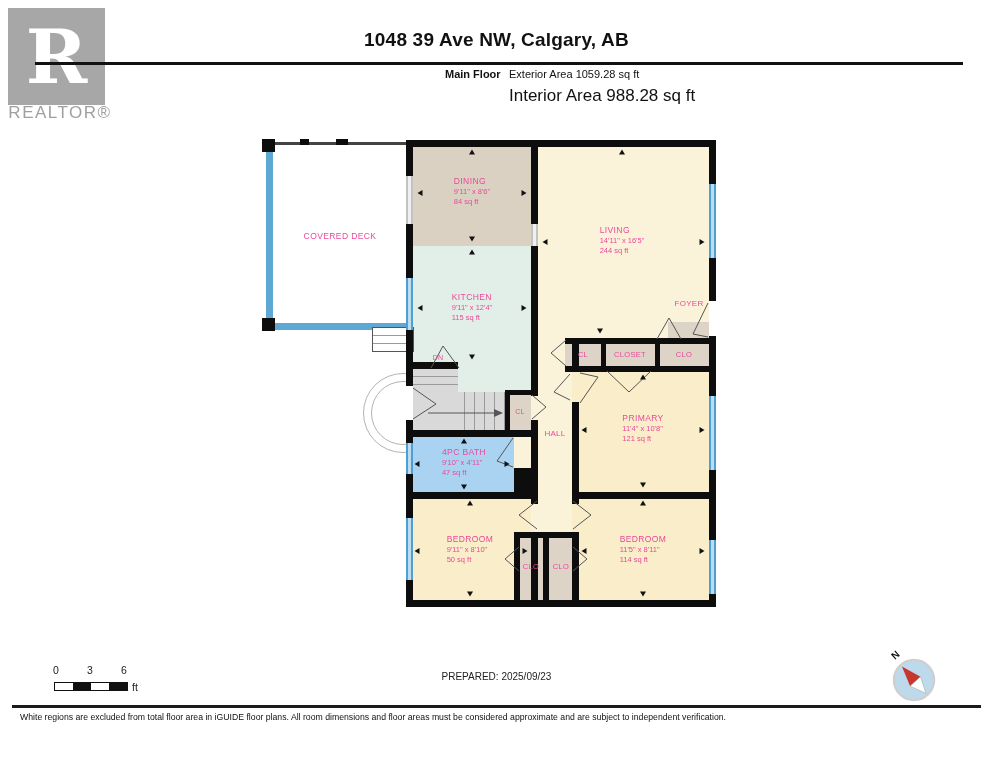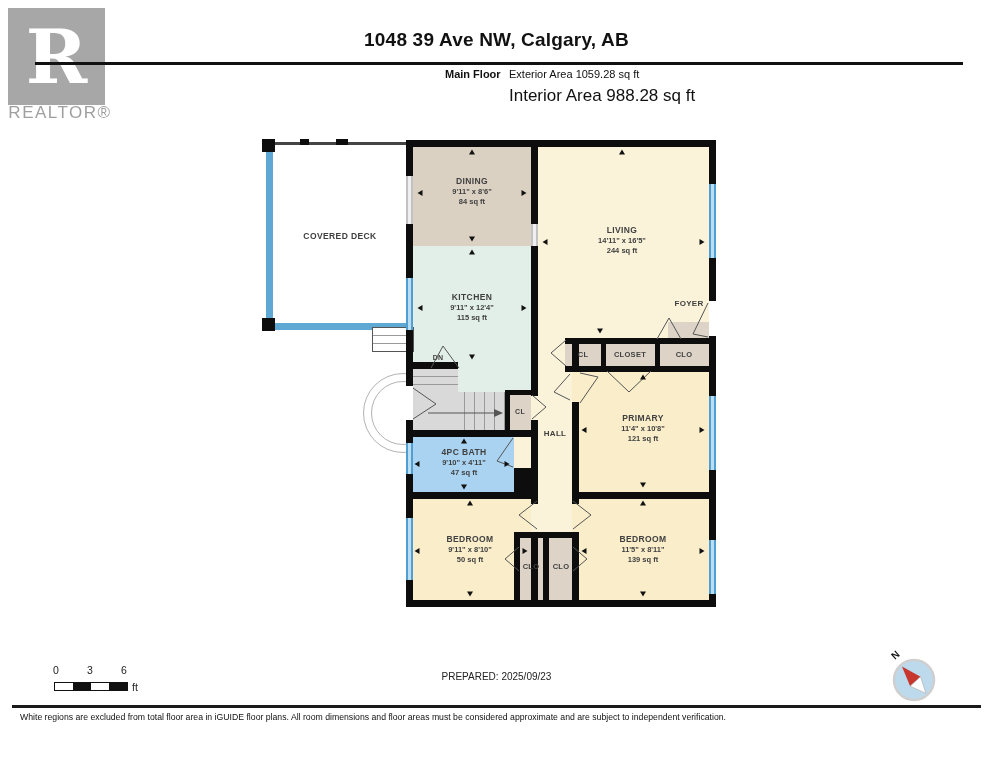--- a/index.html
+++ b/index.html
@@ -1,20 +1,20 @@
 <!DOCTYPE html>
 <html><head>
 <meta charset="utf-8">
 <style>
   html,body{margin:0;padding:0;}
   body{width:993px;height:768px;background:#fff;font-family:"Liberation Sans",sans-serif;position:relative;overflow:hidden;color:#111;}
   .abs{position:absolute;}
   .wall{position:absolute;background:#0d0d0d;z-index:3;}
   .fill{position:absolute;z-index:1;}
-  .lbl{position:absolute;z-index:6;transform:translate(-50%,-50%);text-align:center;color:#404040;line-height:1.3;white-space:nowrap;font-weight:bold;}
+  .lbl{position:absolute;z-index:6;transform:translate(-50%,-50%);color:#ec4899;line-height:1.3;white-space:nowrap;}
   .rname{font-size:8.5px;letter-spacing:.4px;}
   .rsub{font-size:7.5px;}
   .small-lbl{font-size:7.5px;letter-spacing:.3px;}
   .win-v{position:absolute;z-index:4;background:linear-gradient(to right,#4f9fd3 0 2px,#bcdcf0 2px 5px,#4f9fd3 5px 7px);}
   .win-v-gray{position:absolute;z-index:4;background:linear-gradient(to right,#c2c2c2 0 2px,#efefef 2px 5px,#c2c2c2 5px 7px);}
   .gap{position:absolute;z-index:4;}
   .ar{position:absolute;z-index:6;width:0;height:0;transform:translate(-50%,-50%);}
   .ar-up{border-left:3.5px solid transparent;border-right:3.5px solid transparent;border-bottom:5.5px solid #111;}
   .ar-dn{border-left:3.5px solid transparent;border-right:3.5px solid transparent;border-top:5.5px solid #111;}
   .ar-lf{border-top:3.5px solid transparent;border-bottom:3.5px solid transparent;border-right:5.5px solid #111;}
@@ -149,21 +149,21 @@
   <div class="rsub">47 sq ft</div>
 </div>
 <div class="lbl" style="left:470px;top:549px;">
   <div class="rname">BEDROOM</div>
   <div class="rsub">9'11" x 8'10"</div>
   <div class="rsub">50 sq ft</div>
 </div>
 <div class="lbl" style="left:643px;top:549px;">
   <div class="rname">BEDROOM</div>
   <div class="rsub">11'5" x 8'11"</div>
-  <div class="rsub">139 sq ft</div>
+  <div class="rsub">114 sq ft</div>
 </div>
 <div class="lbl small-lbl" style="left:689px;top:304px;font-size:8px;"><span>FOYER</span></div>
 <div class="lbl small-lbl" style="left:555px;top:434px;font-size:8px;"><span>HALL</span></div>
 <div class="lbl small-lbl" style="left:438px;top:358px;font-size:7px;"><span>DN</span></div>
 <div class="lbl small-lbl" style="left:583px;top:355px;"><span>CL</span></div>
 <div class="lbl small-lbl" style="left:630px;top:355px;"><span>CLOSET</span></div>
 <div class="lbl small-lbl" style="left:684px;top:355px;"><span>CLO</span></div>
 <div class="lbl small-lbl" style="left:520px;top:412px;font-size:7px;"><span>CL</span></div>
 <div class="lbl small-lbl" style="left:531px;top:567px;"><span>CLO</span></div>
 <div class="lbl small-lbl" style="left:561px;top:567px;"><span>CLO</span></div>

